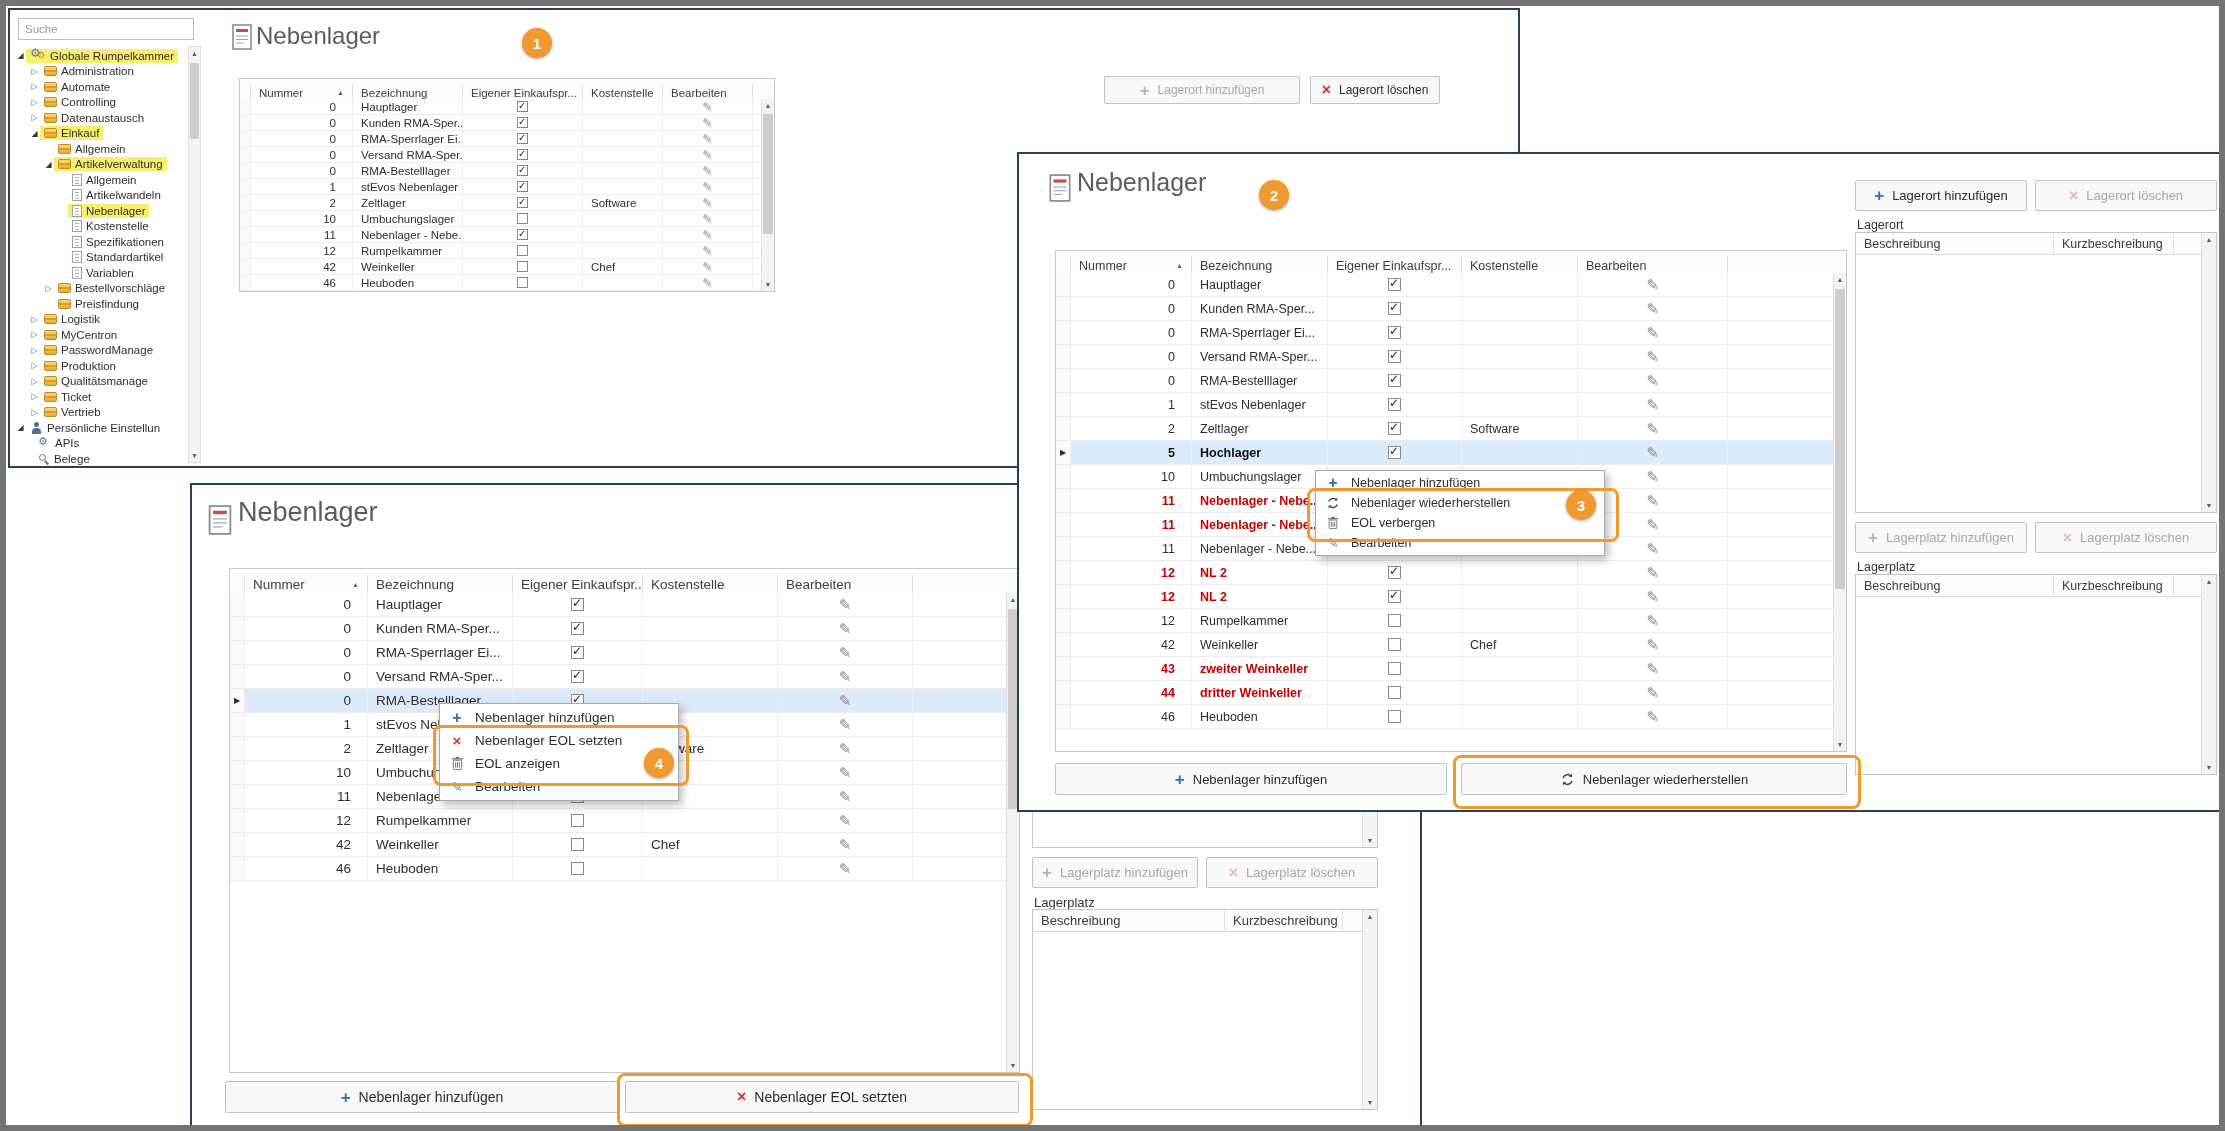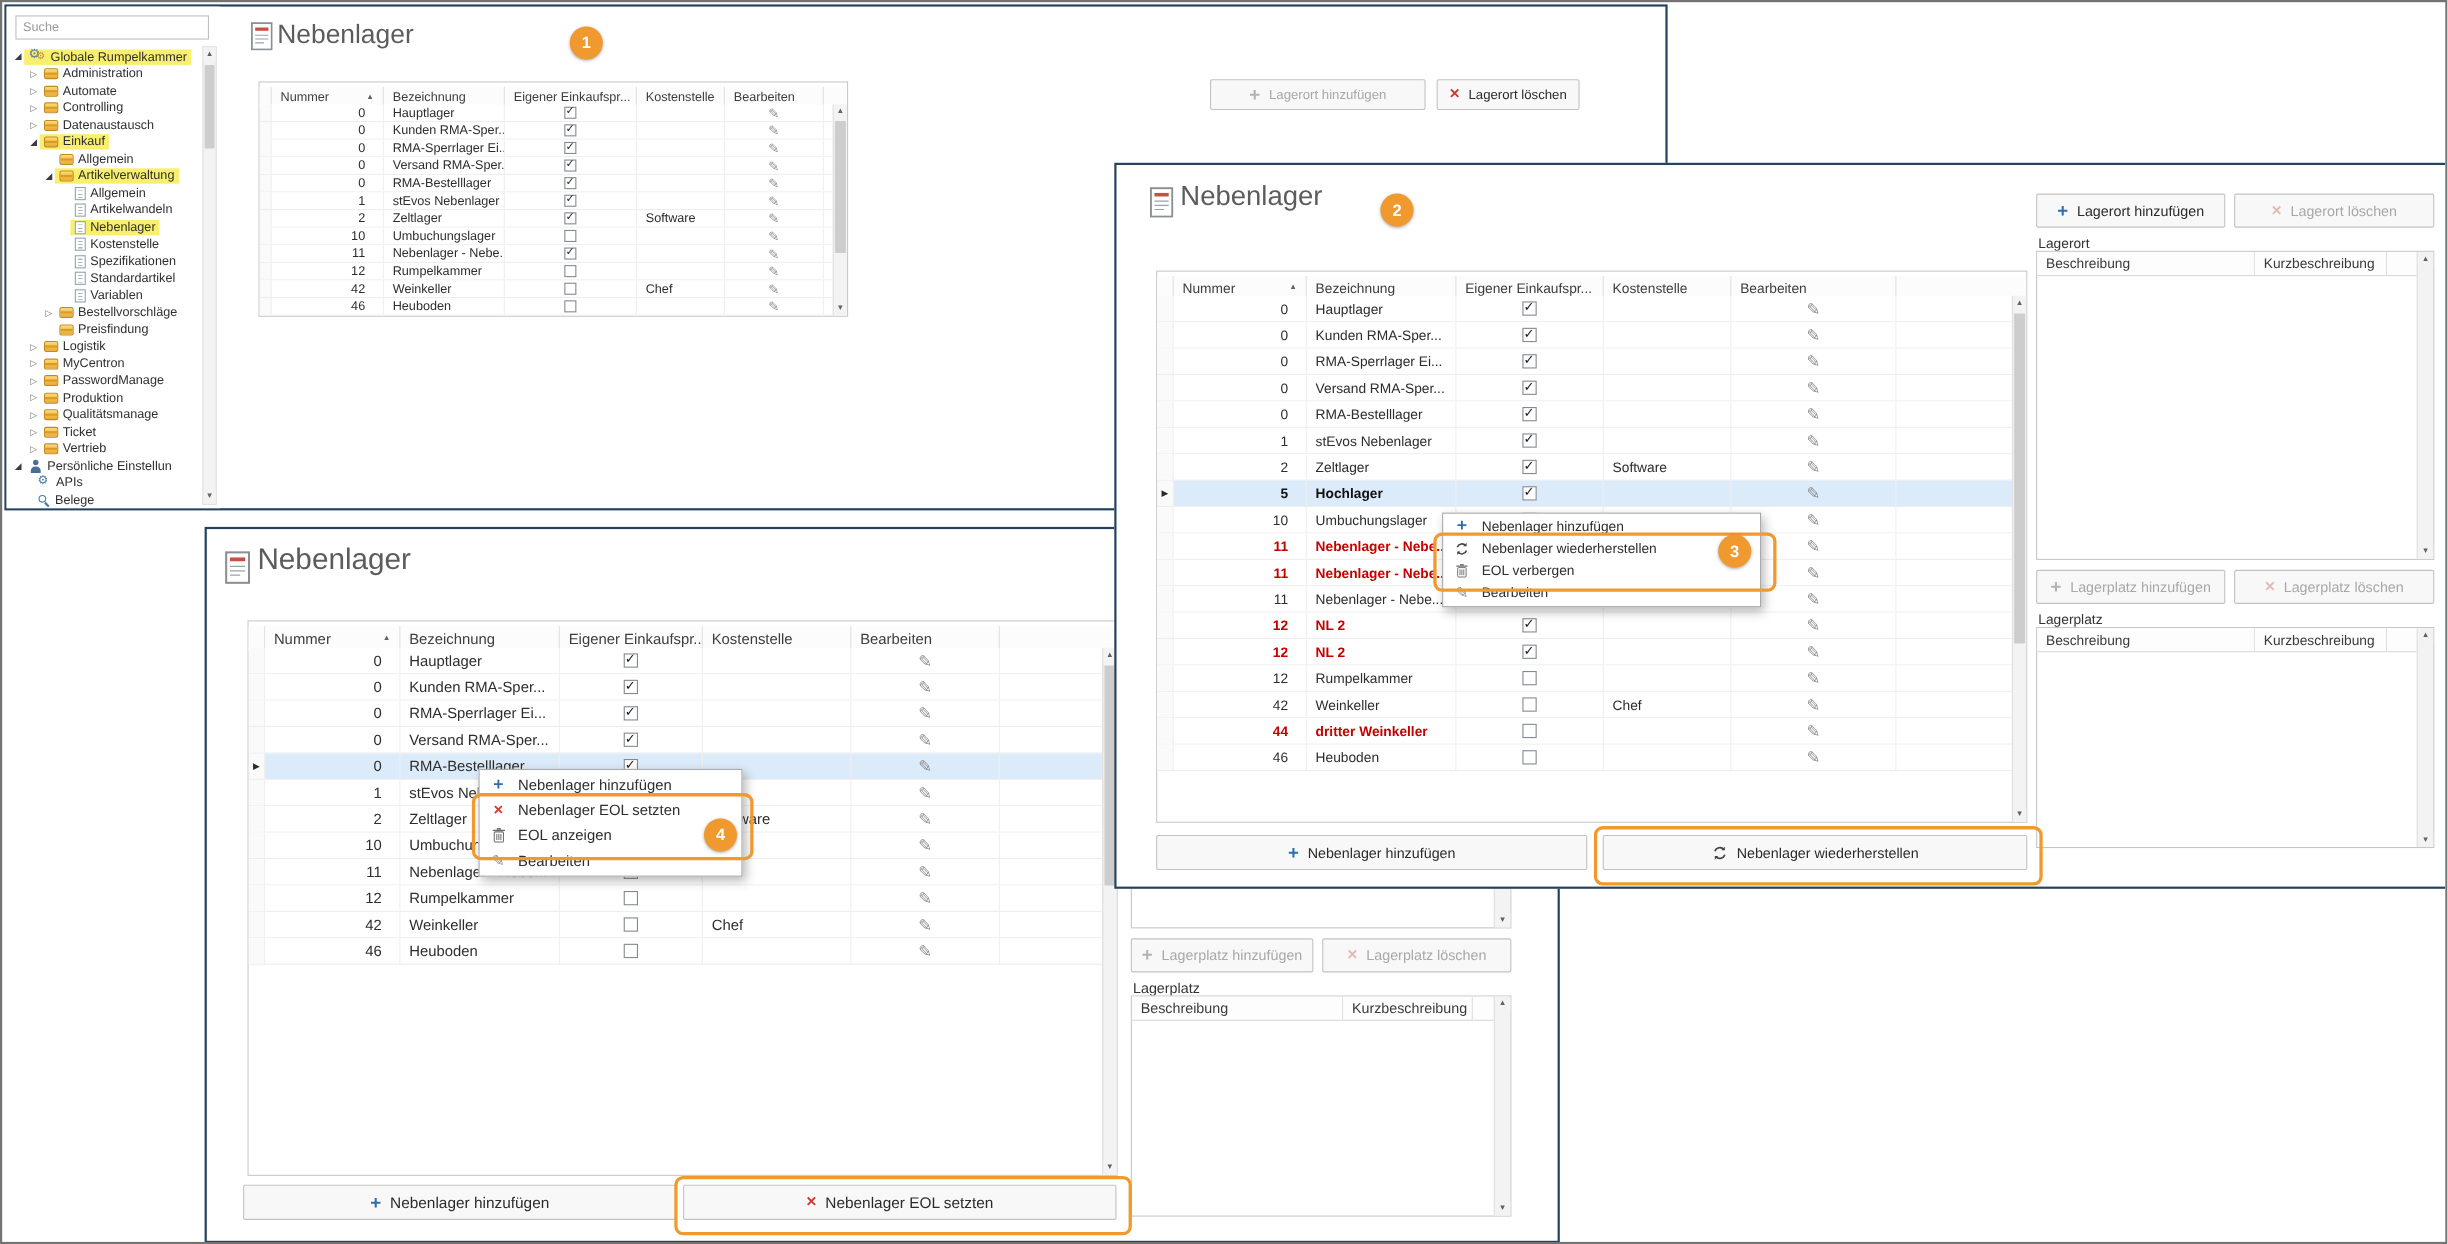--- a/index.html
+++ b/index.html
@@ -1,17 +1,17 @@
 <!DOCTYPE html>
 <html><head>
 <meta charset="utf-8">
 <style>
   html,body{margin:0;padding:0;background:#e9e9e9;}
   body{font-family:"Liberation Sans","DejaVu Sans",sans-serif;}
-  #stage{position:relative;width:2225px;height:1131px;background:#ffffff;border:2px solid #737373;box-sizing:border-box;overflow:hidden;}
+  #stage{position:relative;width:2225px;height:1131px;background:#ffffff;border:6px solid #737373;box-sizing:border-box;overflow:hidden;}
   .win{position:absolute;background:#fff;border:2px solid #24425e;box-sizing:content-box;}
   .apptitle{position:absolute;color:#5c5c5c;white-space:nowrap;}
   .nbadge{position:absolute;width:30px;height:30px;border-radius:50%;background:#f0992e;color:#fff;font-weight:700;font-size:15px;display:flex;align-items:center;justify-content:center;z-index:8;box-shadow:0 1px 3px rgba(0,0,0,.35);}
   .ring{position:absolute;border:3px solid #f0992e;border-radius:8px;z-index:7;pointer-events:none;}
 
   
   .btn{position:absolute;display:flex;align-items:center;justify-content:center;gap:8px;background:#f8f8f8;border:1px solid #c2c2c2;border-radius:2px;color:#2b2b2b;box-sizing:border-box;white-space:nowrap;}
   .btn .bi-plus{color:#2d6fb0;font-weight:700;font-size:17px;line-height:1;}
   .btn .bi-x{color:#cf3a2f;font-weight:700;font-size:16px;line-height:1;}
   .btn.disabled{color:#a8a8a8;}
@@ -1223,20 +1223,35 @@
             <div class="gc ek">
               <span class="checkbox"></span>
             </div>
             <div class="gc kost">Chef</div>
             <div class="gc bear">
               <span class="pencil"></span>
             </div>
             <div class="gc rest"></div>
           </div>
 
+          <div class="grid-row eol">
+            <div class="gc gut">
+              <span class="selarrow"></span>
+            </div>
+            <div class="gc num">43</div>
+            <div class="gc bez">zweiter Weinkeller</div>
+            <div class="gc ek">
+              <span class="checkbox"></span>
+            </div>
+            <div class="gc kost"></div>
+            <div class="gc bear">
+              <span class="pencil"></span>
+            </div>
+            <div class="gc rest"></div>
+          </div>
 
           <div class="grid-row eol">
             <div class="gc gut">
               <span class="selarrow"></span>
             </div>
             <div class="gc num">44</div>
             <div class="gc bez">dritter Weinkeller</div>
             <div class="gc ek">
               <span class="checkbox"></span>
             </div>

